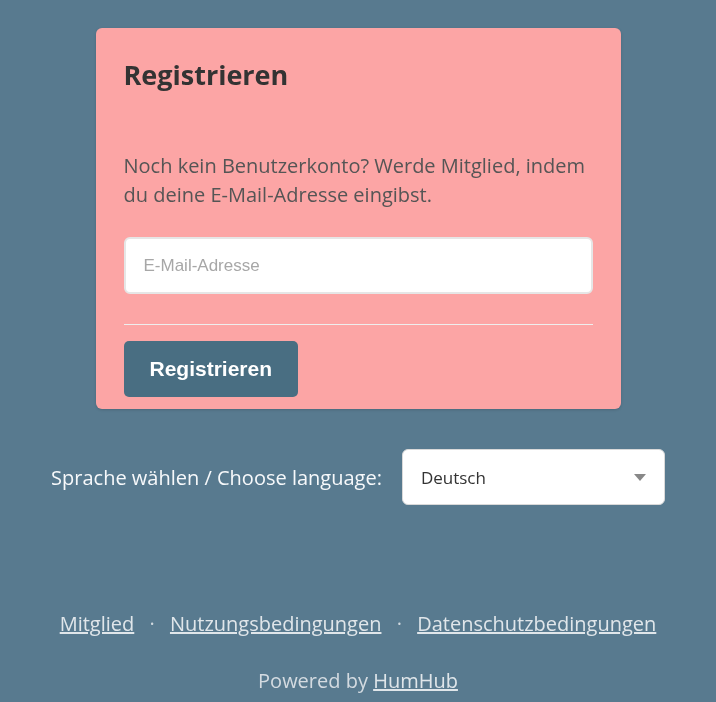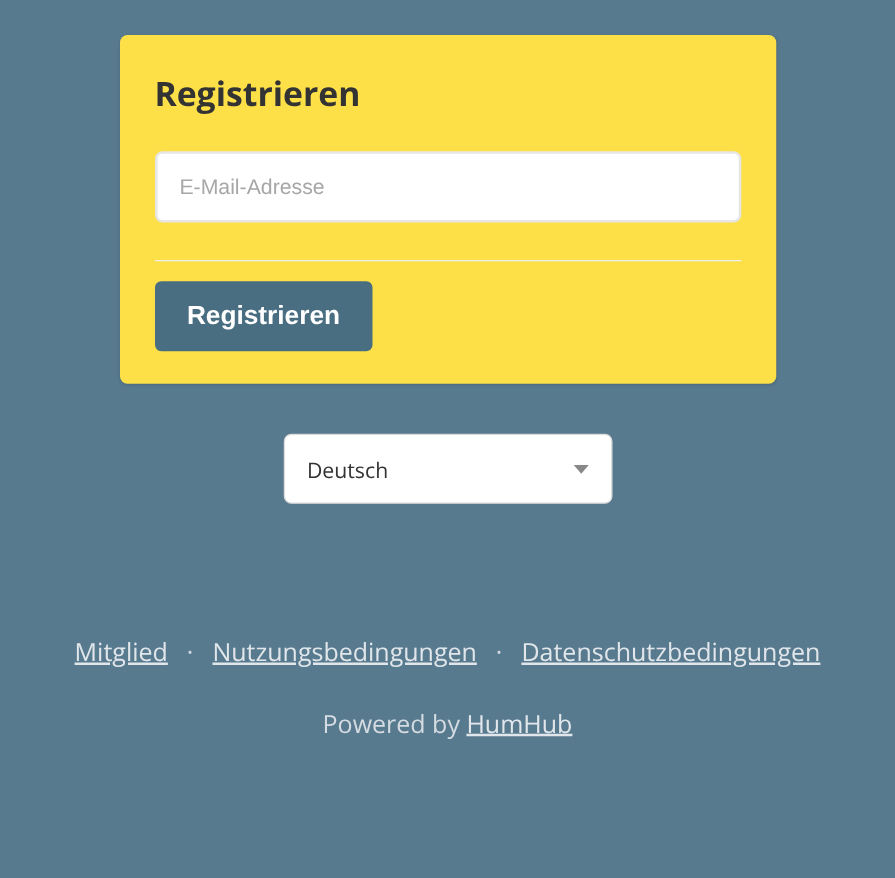--- a/index.html
+++ b/index.html
@@ -11,23 +11,23 @@
     color: #fff;
   }
   .page {
     width: 716px;
     min-height: 702px;
     padding-top: 28px;
   }
   .panel {
     width: 525px;
     margin: 0 auto;
-    background: #fde047;
+    background: #fca5a5;
     border-radius: 6px;
-    padding: 28px 28px 26px 28px;
+    padding: 28px 28px 12px 28px;
     box-shadow: 0 1px 3px rgba(0,0,0,0.15);
     color: #333;
   }
   .panel h1 {
     font-size: 27px;
     font-weight: 700;
     color: #333;
   }
   .panel .desc {
     margin-top: 58px;
@@ -126,31 +126,33 @@
     text-decoration: underline;
   }
 </style>
 </head>
 <body>
 
 <div class="page">
 
   <div class="panel">
     <h1>Registrieren</h1>
+    <p class="desc">Noch kein Benutzerkonto? Werde Mitglied, indem du deine E-Mail-Adresse eingibst.</p>
 
     <div class="form-group">
       <input type="text" class="text-input" placeholder="E-Mail-Adresse" style="">
     </div>
 
     <hr class="divider">
 
     <button class="btn">Registrieren</button>
   </div>
 
   <div class="lang-row">
+    <span class="lang-label">Sprache wählen / Choose language:</span>
     <div class="select">
       <span>Deutsch</span>
       <span class="caret"></span>
     </div>
   </div>
 
   <div class="footer-links">
     <a href="#">Mitglied</a>
     <span class="sep">·</span>
     <a href="#">Nutzungsbedingungen</a>

